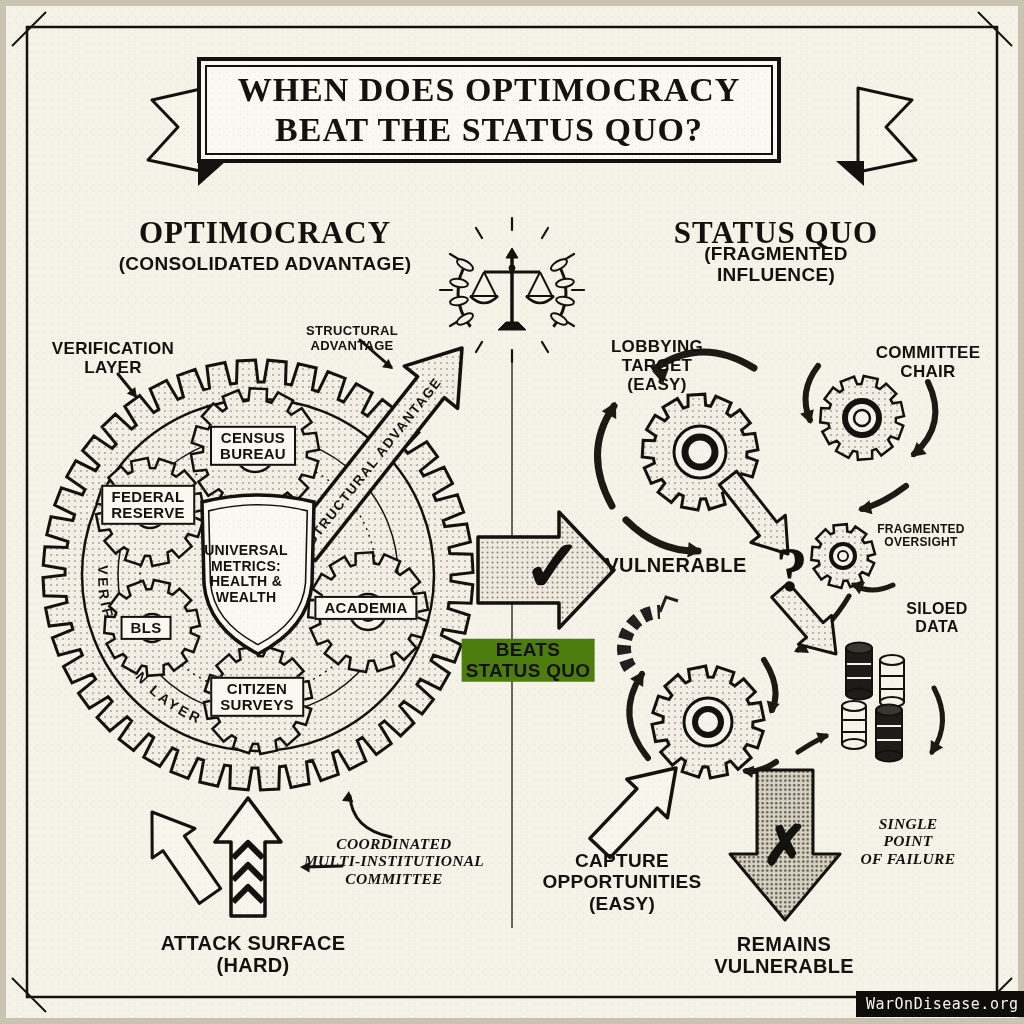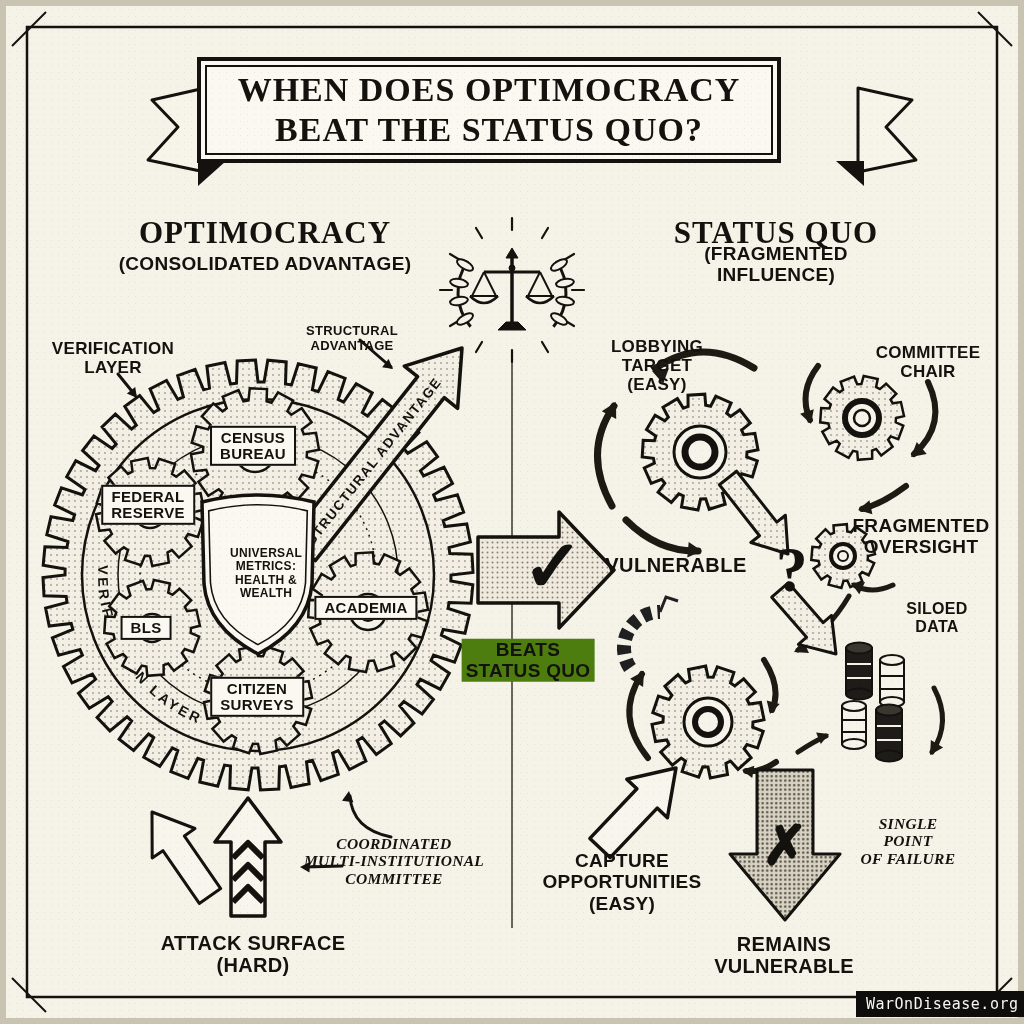--- a/index.html
+++ b/index.html
@@ -300,42 +300,42 @@
   <div class="lbl" style="left:346px;top:333px;font-size:13px">STRUCTURAL
 ADVANTAGE</div>
   <div class="lbl box" style="left:247px;top:440px">CENSUS
 BUREAU</div>
   <div class="lbl box" style="left:142px;top:499px">FEDERAL
 RESERVE</div>
   <div class="lbl box" style="left:140px;top:622px">BLS</div>
   <div class="lbl box" style="left:360px;top:602px">ACADEMIA</div>
   <div class="lbl box" style="left:251px;top:691px">CITIZEN
 SURVEYS</div>
-  <div class="lbl" style="left:260px;top:568px;font-size:12px">UNIVERSAL
+  <div class="lbl" style="left:240px;top:568px;font-size:14px">UNIVERSAL
 METRICS:
 HEALTH &amp;
 WEALTH</div>
   <div class="lbl it" style="left:388px;top:855px;font-size:15.5px">COORDINATED
 MULTI-INSTITUTIONAL
 COMMITTEE</div>
   <div class="lbl" style="left:247px;top:948px;font-size:20px">ATTACK SURFACE
 (HARD)</div>
 
   <div class="lbl sym" style="left:547px;top:560px;font-size:72px;font-weight:900">✓</div>
   <div class="lbl" style="left:522px;top:654px;font-size:19px;background:#4d7c0f;padding:0 4px">BEATS
 STATUS QUO</div>
 
   <div class="lbl" style="left:651px;top:360px;font-size:17px">LOBBYING
 TARGET
 (EASY)</div>
   <div class="lbl" style="left:922px;top:356px;font-size:17px">COMMITTEE
 CHAIR</div>
   <div class="lbl" style="left:670px;top:559px;font-size:20px;letter-spacing:.5px">VULNERABLE</div>
   <div class="lbl serif" style="left:786px;top:564px;font-size:64px;font-weight:900">?</div>
-  <div class="lbl" style="left:915px;top:530px;font-size:19px">FRAGMENTED
+  <div class="lbl" style="left:915px;top:530px;font-size:12px">FRAGMENTED
 OVERSIGHT</div>
   <div class="lbl" style="left:931px;top:612px;font-size:16px">SILOED
 DATA</div>
   <div class="lbl" style="left:616px;top:876px;font-size:19px">CAPTURE
 OPPORTUNITIES
 (EASY)</div>
   <div class="lbl it" style="left:902px;top:835px;font-size:15.5px">SINGLE POINT
 OF FAILURE</div>
   <div class="lbl sym" style="left:779px;top:840px;font-size:54px;font-weight:900">✗</div>
   <div class="lbl" style="left:778px;top:949px;font-size:20px">REMAINS

